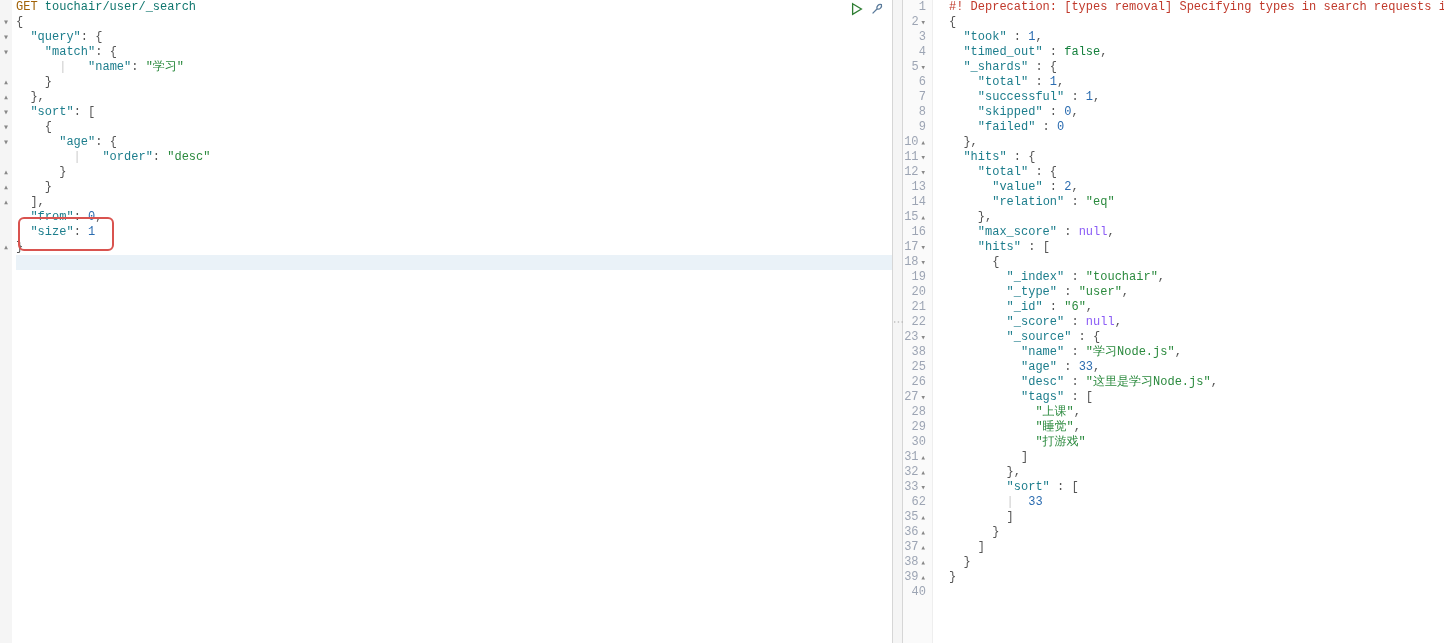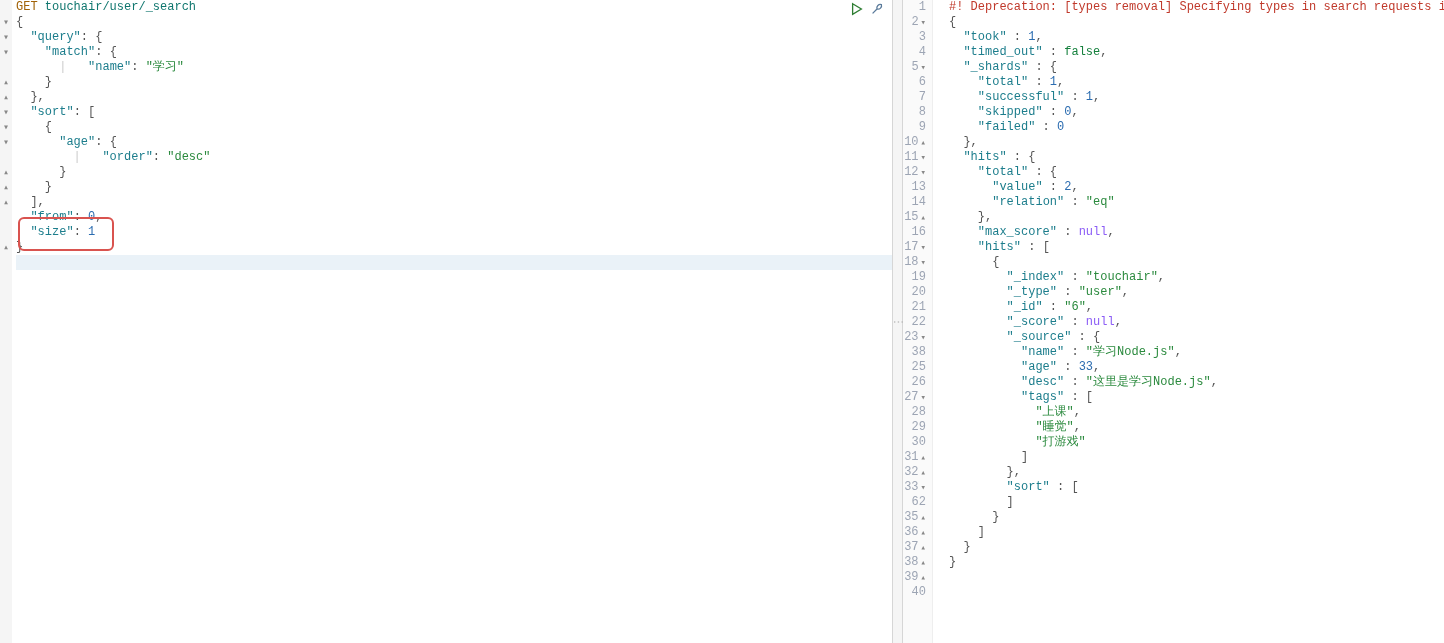--- a/index.html
+++ b/index.html
@@ -248,20 +248,21 @@
       <div class="code-line"><span class="punct">          </span><span class="key">"name"</span><span class="punct"> : </span><span class="str">"学习Node.js"</span><span class="punct">,</span></div>
       <div class="code-line"><span class="punct">          </span><span class="key">"age"</span><span class="punct"> : </span><span class="num-lit">33</span><span class="punct">,</span></div>
       <div class="code-line"><span class="punct">          </span><span class="key">"desc"</span><span class="punct"> : </span><span class="str">"这里是学习Node.js"</span><span class="punct">,</span></div>
       <div class="code-line"><span class="punct">          </span><span class="key">"tags"</span><span class="punct"> : [</span></div>
       <div class="code-line"><span class="punct">            </span><span class="str">"上课"</span><span class="punct">,</span></div>
       <div class="code-line"><span class="punct">            </span><span class="str">"睡觉"</span><span class="punct">,</span></div>
       <div class="code-line"><span class="punct">            </span><span class="str">"打游戏"</span></div>
       <div class="code-line"><span class="punct">          ]</span></div>
       <div class="code-line"><span class="punct">        },</span></div>
       <div class="code-line"><span class="punct">        </span><span class="key">"sort"</span><span class="punct"> : [</span></div>
+      <div class="code-line"><span class="punct">        </span><span class="vbar">|  </span><span class="num-lit">33</span></div>
       <div class="code-line"><span class="punct">        ]</span></div>
       <div class="code-line"><span class="punct">      }</span></div>
       <div class="code-line"><span class="punct">    ]</span></div>
       <div class="code-line"><span class="punct">  }</span></div>
       <div class="code-line"><span class="punct">}</span></div>
       <div class="code-line"></div>
     </div>
 </div>
 
 </body></html>

